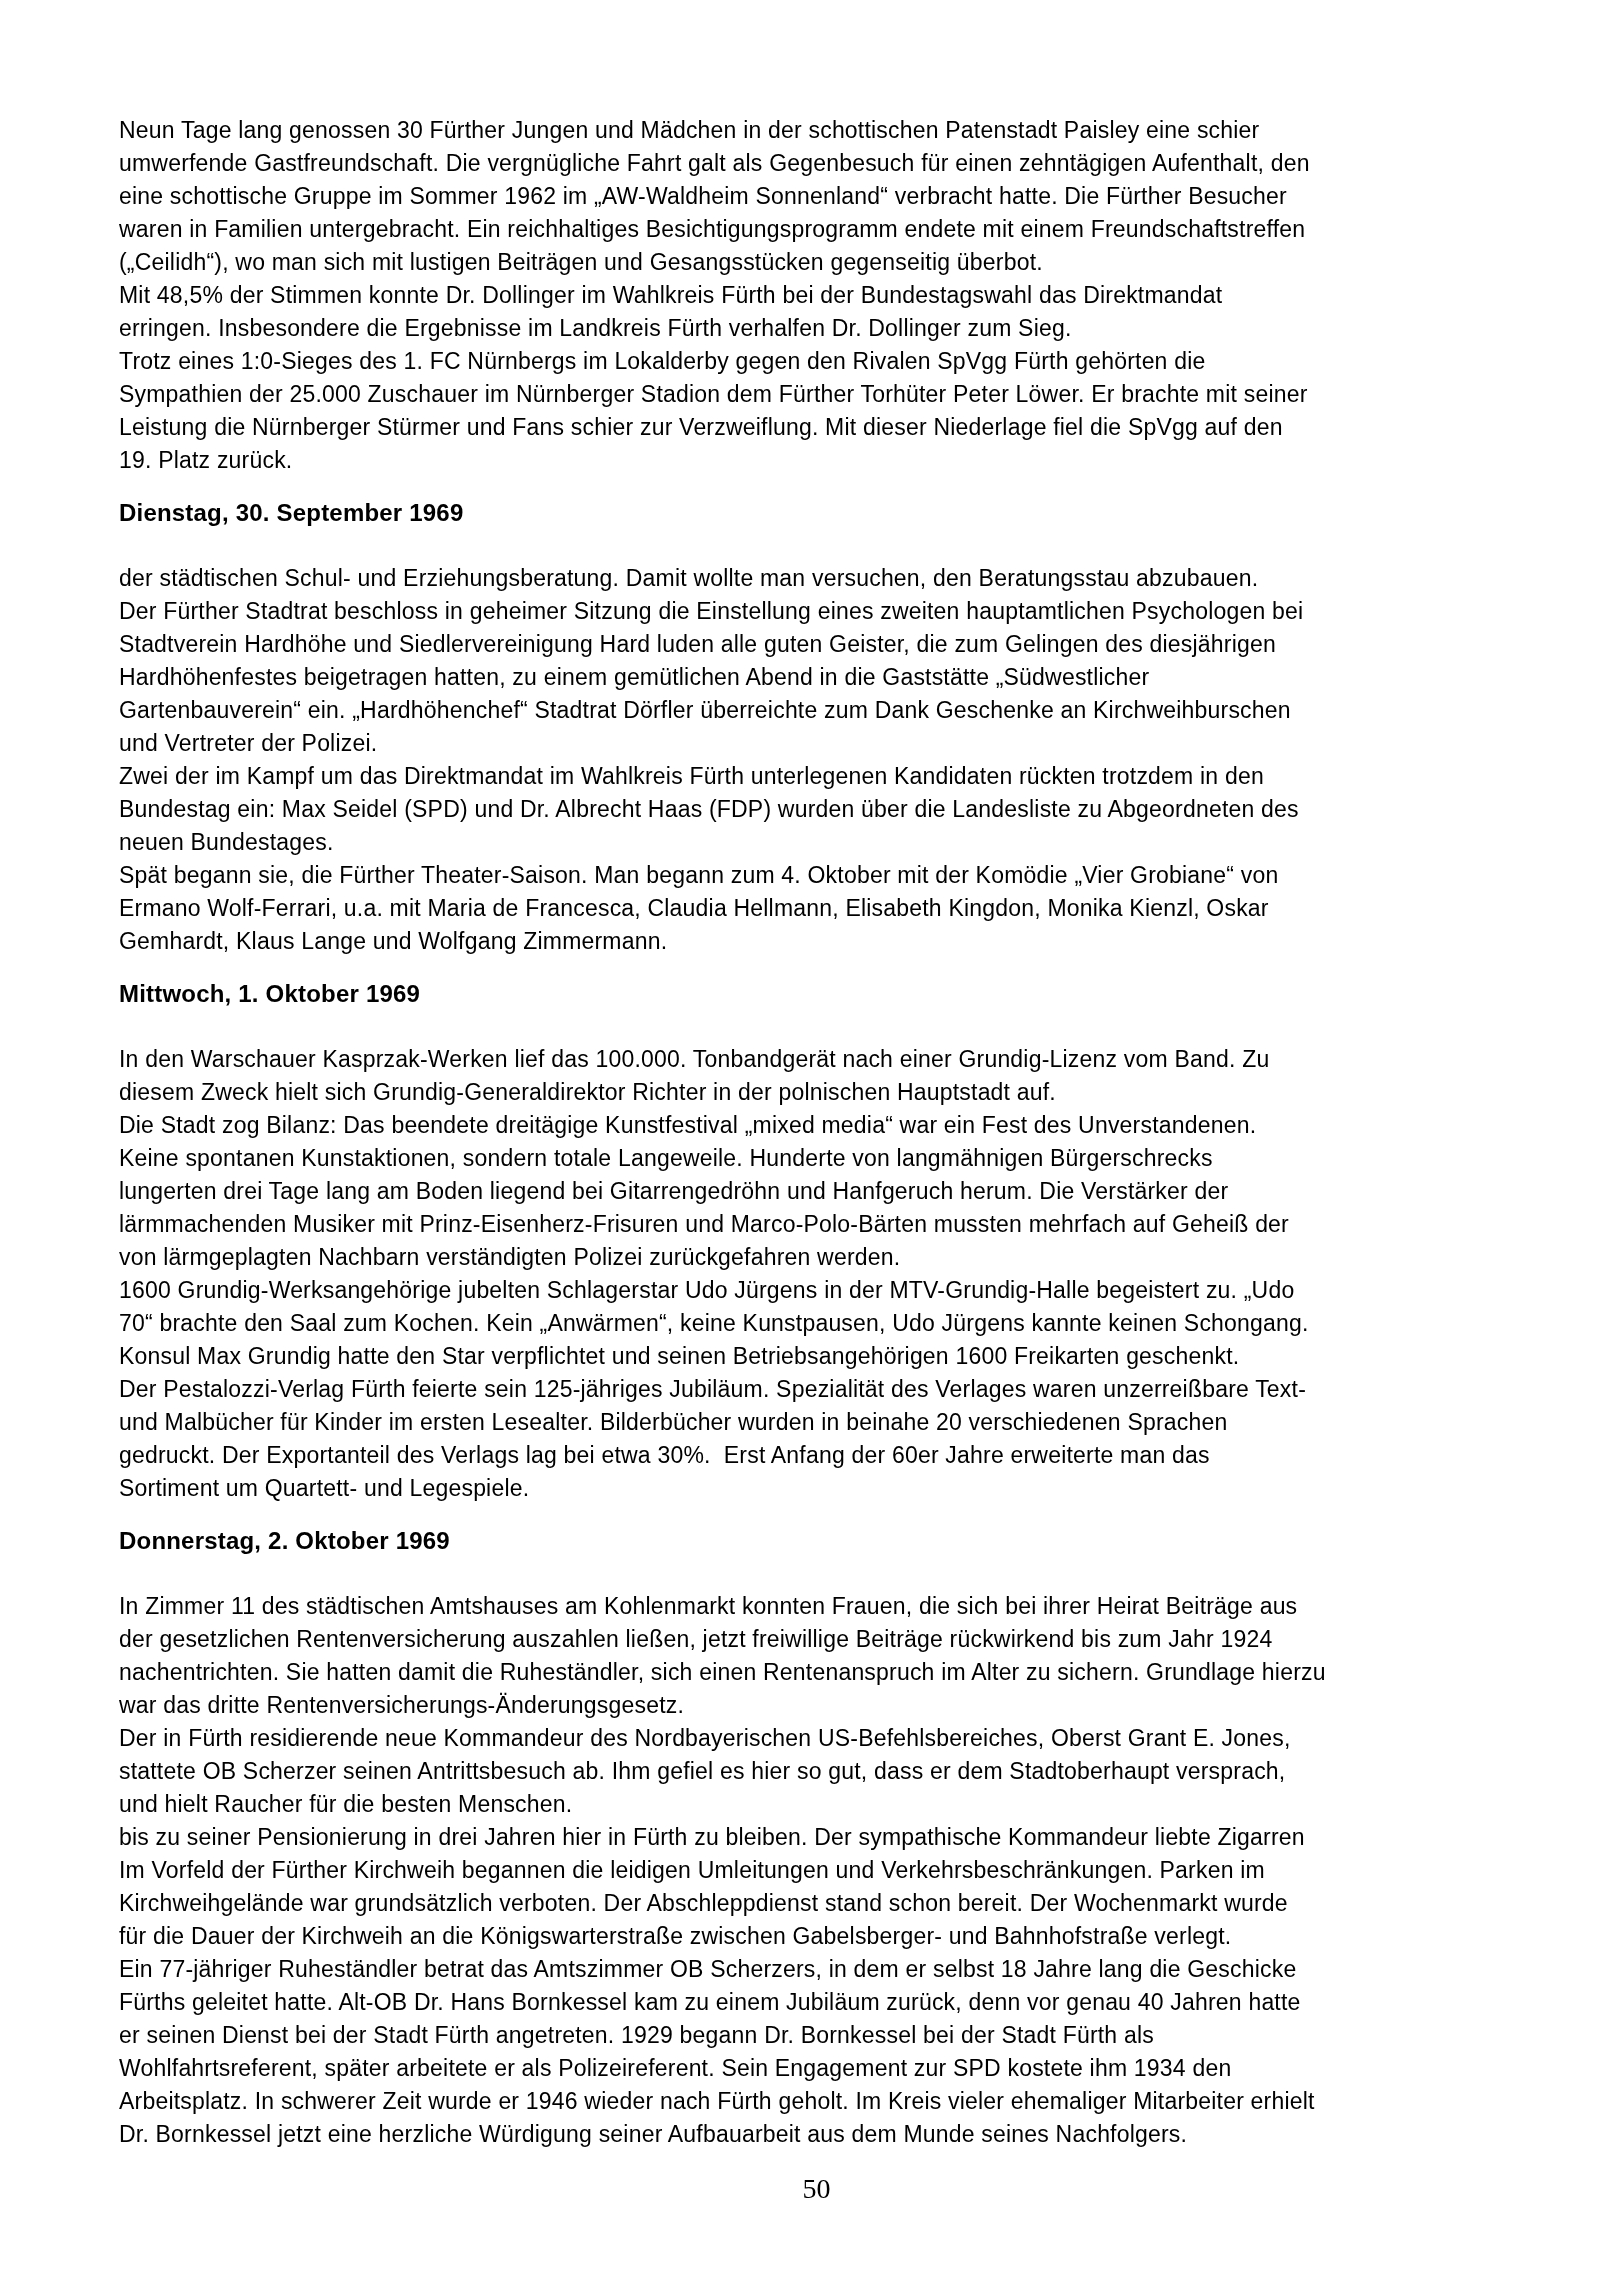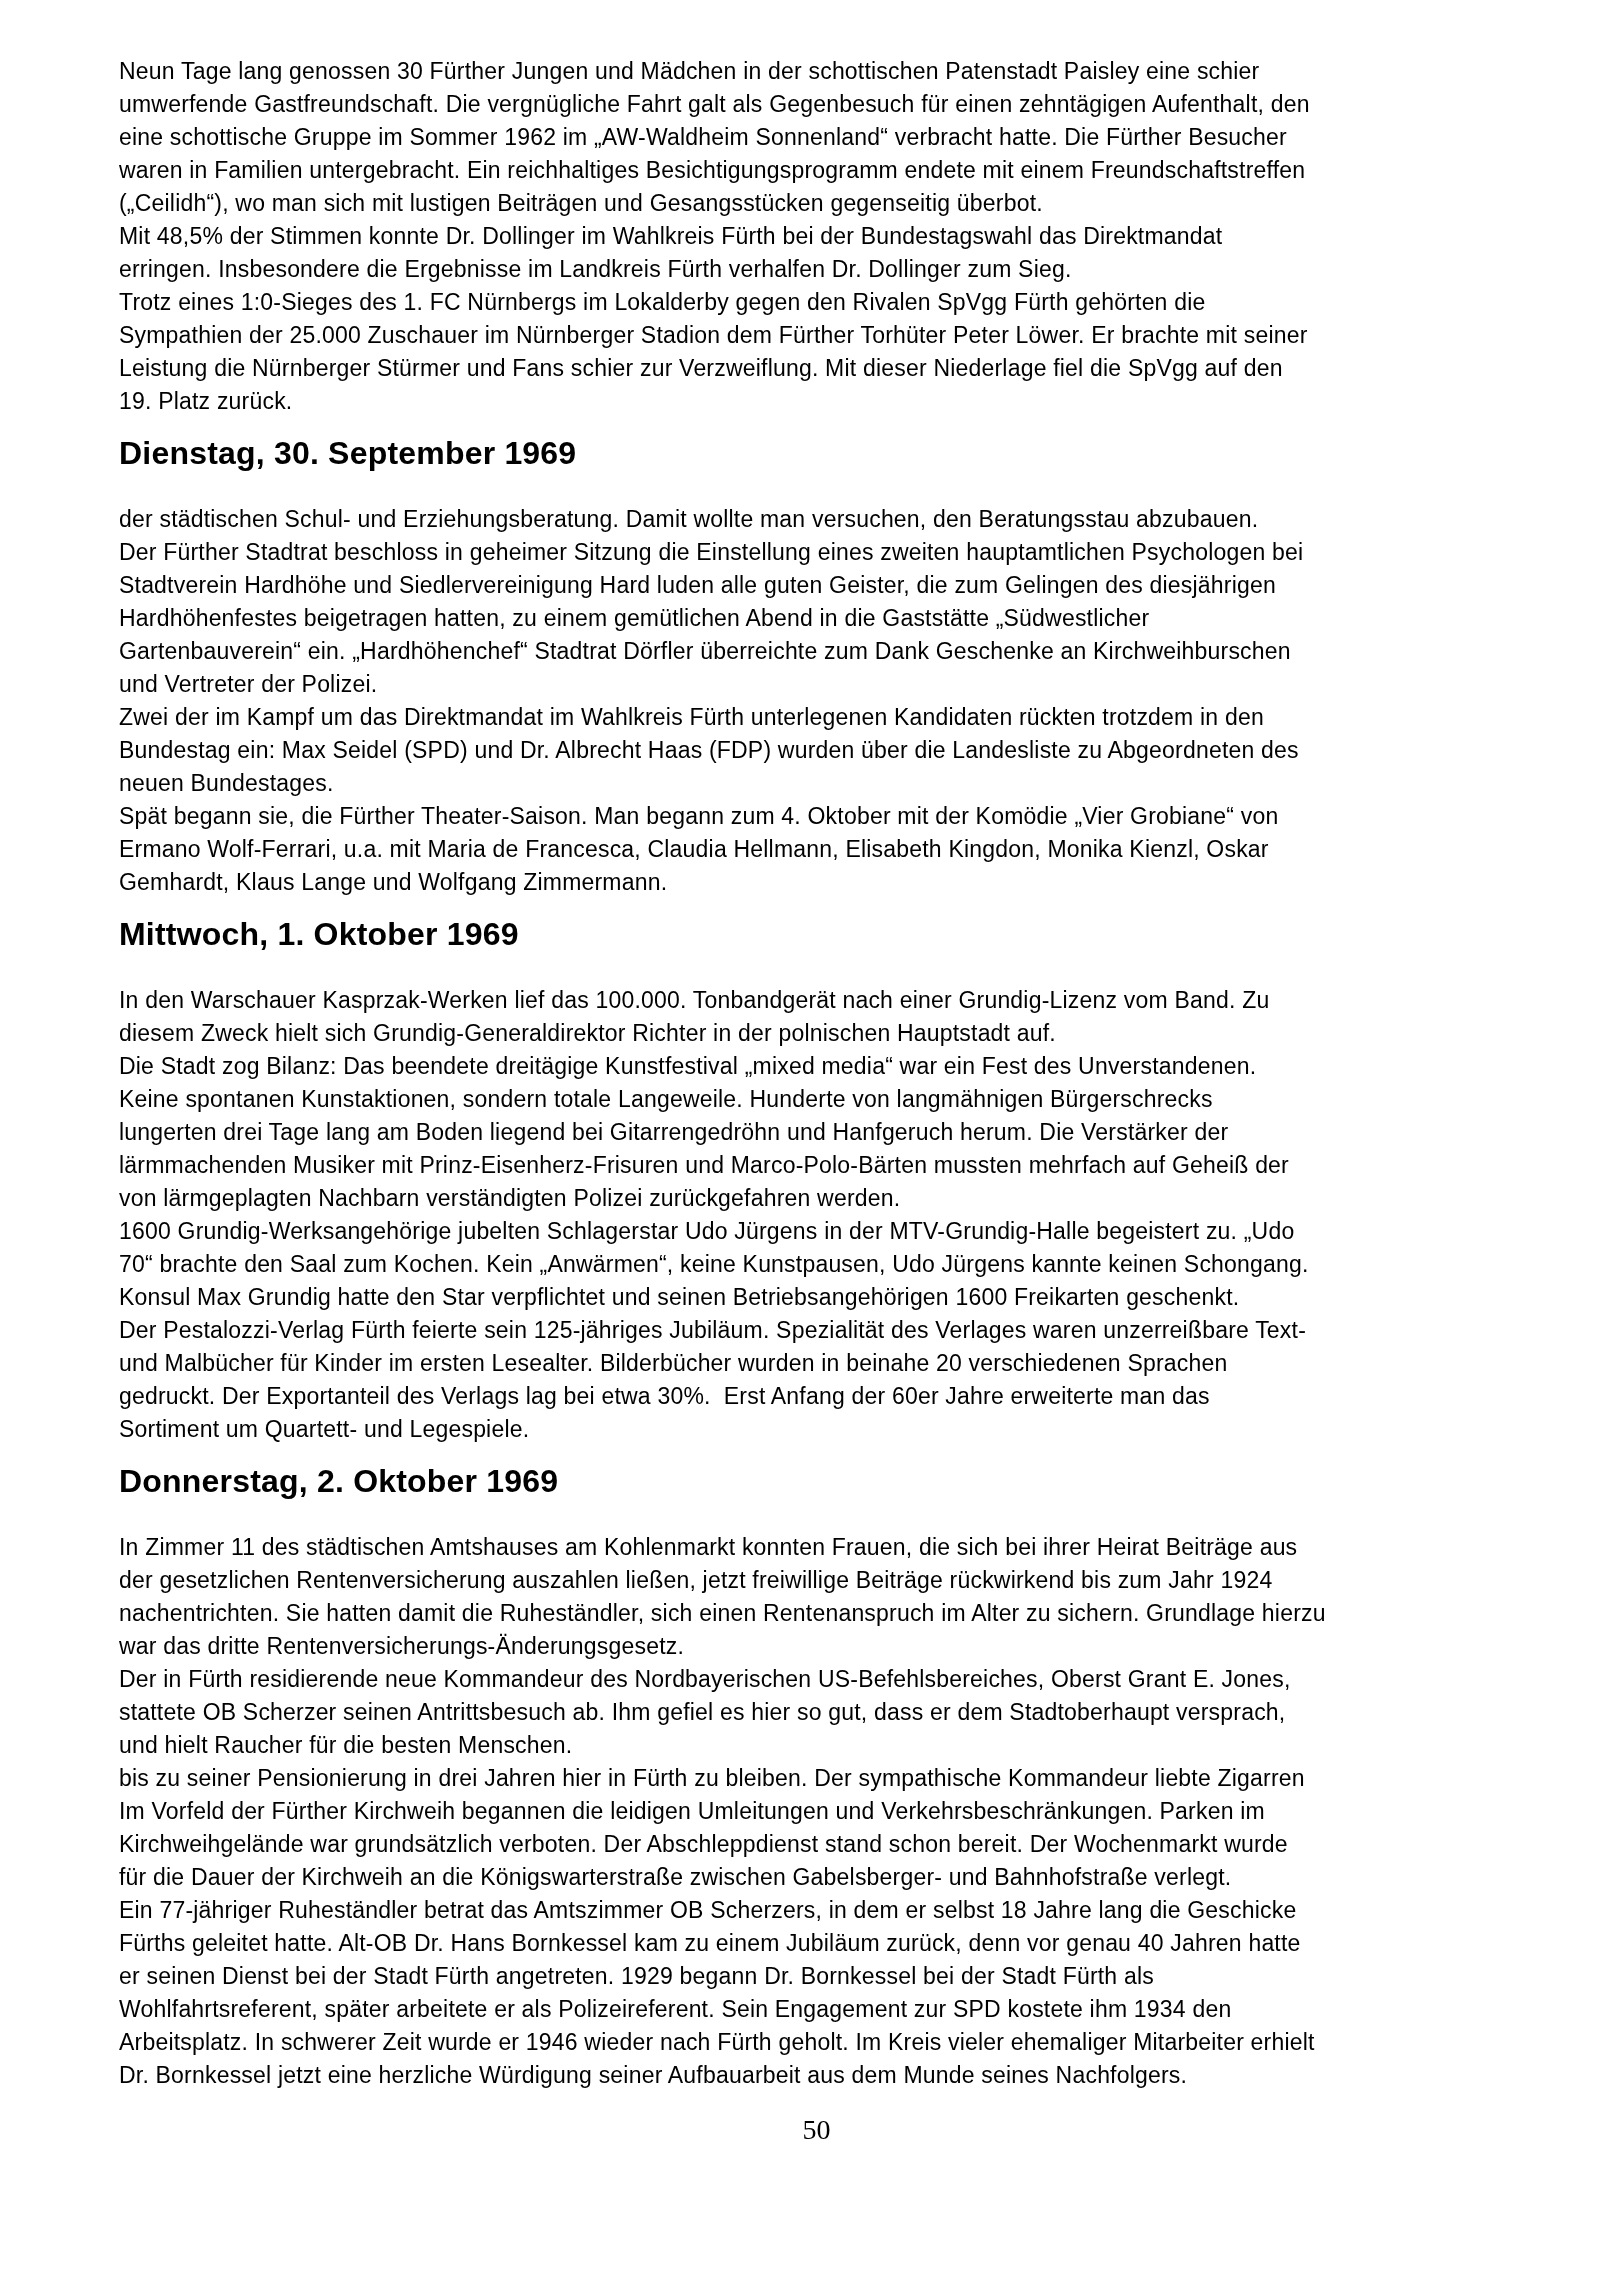--- a/index.html
+++ b/index.html
@@ -8,37 +8,37 @@
     background: #ffffff;
   }
   .page {
     position: relative;
     width: 1623px;
     height: 2295px;
     background: #ffffff;
     color: #000000;
     font-family: "Liberation Sans", "DejaVu Sans", sans-serif;
     box-sizing: border-box;
-    padding: 55px 109px 0 119px;
+    padding: 114px 109px 0 119px;
     overflow: hidden;
   }
   .doc-body {
     font-size: 23px;
     line-height: 33px;
     letter-spacing: 0.2px;
   }
   .paragraph {
     margin: 0;
   }
   .line {
     white-space: pre-wrap;
   }
   .heading {
     font-weight: bold;
-    font-size: 32px;
+    font-size: 24px;
     line-height: 33px;
     margin-top: 19px;
     margin-bottom: 33px;
   }
   .page-number {
     margin-top: 20.6px;
     text-align: center;
     font-size: 28px;
     line-height: 33px;
     font-family: "Liberation Serif", "DejaVu Serif", serif;

